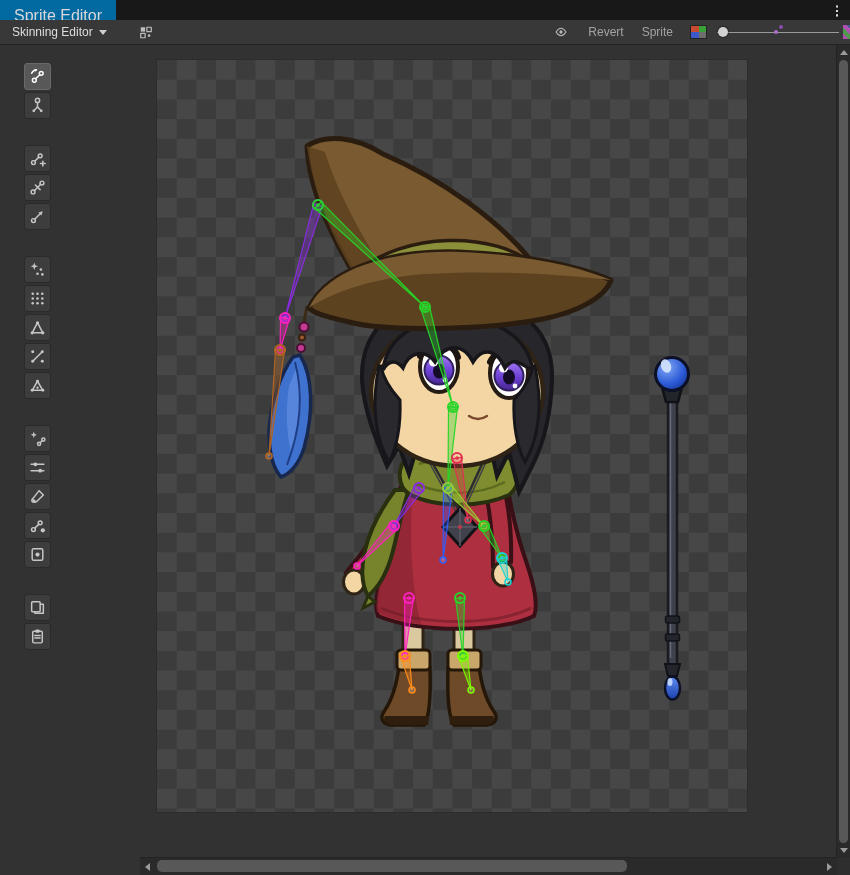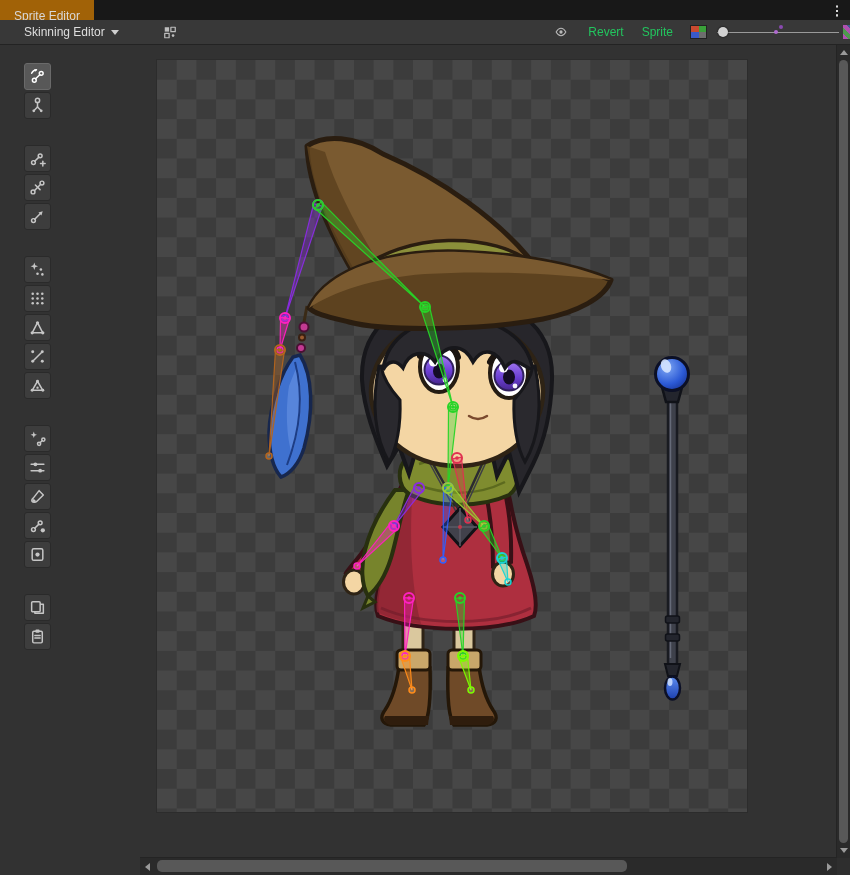--- a/index.html
+++ b/index.html
@@ -4,29 +4,29 @@
 <style>
   html,body{margin:0;padding:0;}
   body{
     width:850px;height:875px;position:relative;overflow:hidden;
     background:#323232;color:#d2d2d2;
     font-family:"Liberation Sans",sans-serif;font-size:12px;
     user-select:none;
   }
   
   #tabbar{position:absolute;top:0;left:0;right:0;height:20px;background:#181818;display:flex;}
-  .tab{background:#a16207;padding:16px 14px;display:flex;align-items:center;color:#d8d8d8;font-size:12px;}
+  .tab{background:#0369a1;padding:16px 14px;display:flex;align-items:center;color:#d8d8d8;font-size:16px;}
   #menu-dots{position:absolute;right:4px;top:0;height:20px;width:18px;display:flex;align-items:center;justify-content:center;color:#e6e6e6;font-size:13px;font-weight:bold;}
   
   #toolbar{position:absolute;top:20px;left:0;right:0;height:24px;background:#383838;border-bottom:1px solid #232323;display:flex;align-items:center;overflow:hidden;}
-  .mode-dd{display:flex;align-items:center;gap:6px;padding:0 24px;height:100%;color:#dedede;background:transparent;border:0;font:inherit;cursor:default;}
+  .mode-dd{display:flex;align-items:center;gap:6px;padding:0 12px;height:100%;color:#dedede;background:transparent;border:0;font:inherit;cursor:default;}
   .caret{width:0;height:0;border-left:4px solid transparent;border-right:4px solid transparent;border-top:5px solid #cfcfcf;}
   .tb-icon-btn{width:26px;height:20px;margin-left:14px;display:flex;align-items:center;justify-content:center;background:transparent;border:0;color:#bdbdbd;}
   .spacer{flex:1;}
-  .tb-btn{background:transparent;border:0;color:#22c55e;font:inherit;padding:1px 9px;height:100%;}
+  .tb-btn{background:transparent;border:0;color:#a3a3a3;font:inherit;padding:1px 9px;height:100%;}
   .tb-eye{width:24px;height:20px;display:flex;align-items:center;justify-content:center;background:transparent;border:0;color:#b8b8b8;margin-right:6px;}
   .rgba-swatch{width:15px;height:12px;margin:0 10px 0 8px;display:grid;grid-template-columns:1fr 1fr;grid-template-rows:1fr 1fr;border:1px solid #222;}
   .rgba-swatch i{display:block;}
   .zoom-slider{position:relative;width:122px;height:20px;margin-right:4px;}
   .zoom-track{position:absolute;left:0;right:0;top:9.5px;height:1.5px;background:#9a9a9a;}
   .zoom-knob{position:absolute;top:5px;width:10px;height:10px;border-radius:50%;background:#d2d2d2;box-shadow:0 0 2px #000;margin-left:-5px;}
   .zoom-marker{position:absolute;top:8px;width:4px;height:4px;border-radius:50%;background:#b06ad0;}
   .zoom-marker.m2{top:3px;margin-left:5px;background:#8a4ab0;}
   .edge-swatch{width:10px;height:14px;margin-right:-3px;background:
      linear-gradient(45deg,#b050b0 25%,#4f9a4f 25% 50%,#b050b0 50% 75%,#405a90 75%);}

